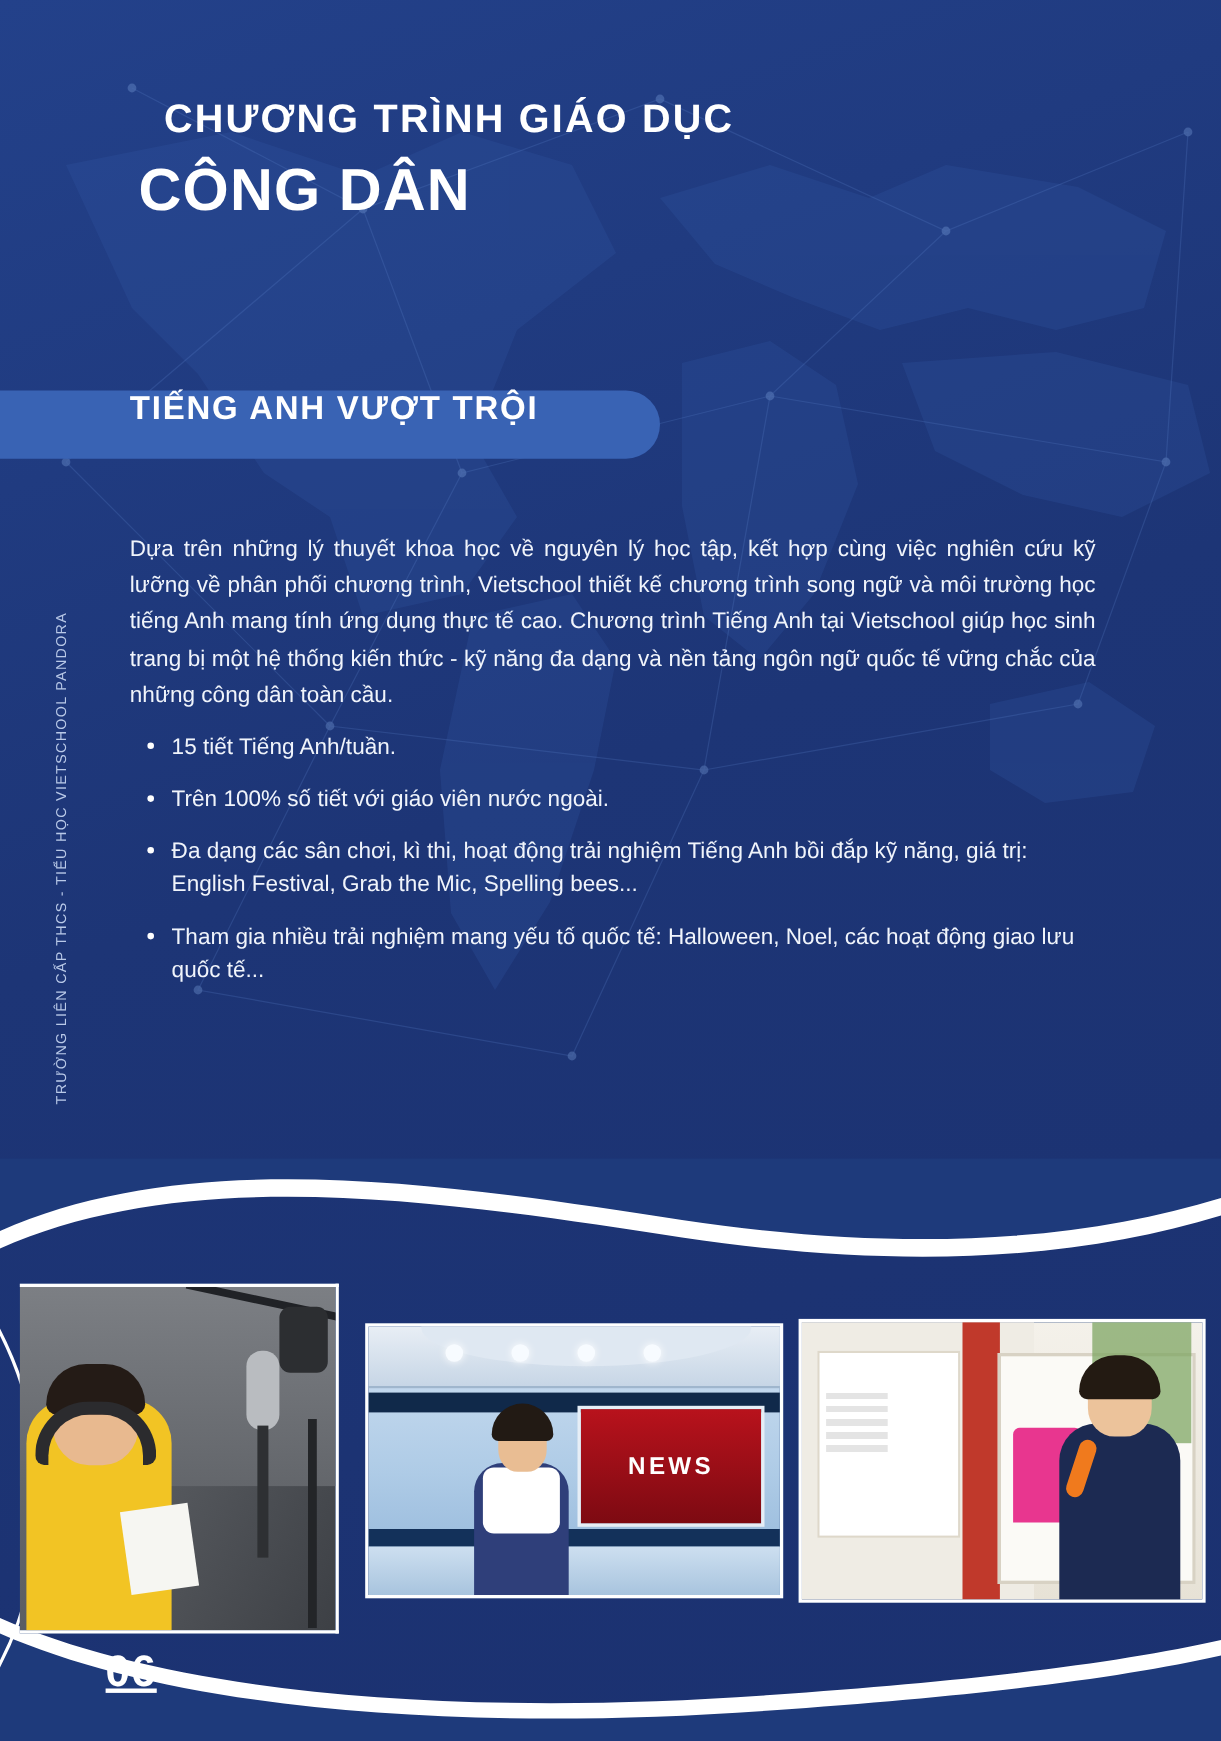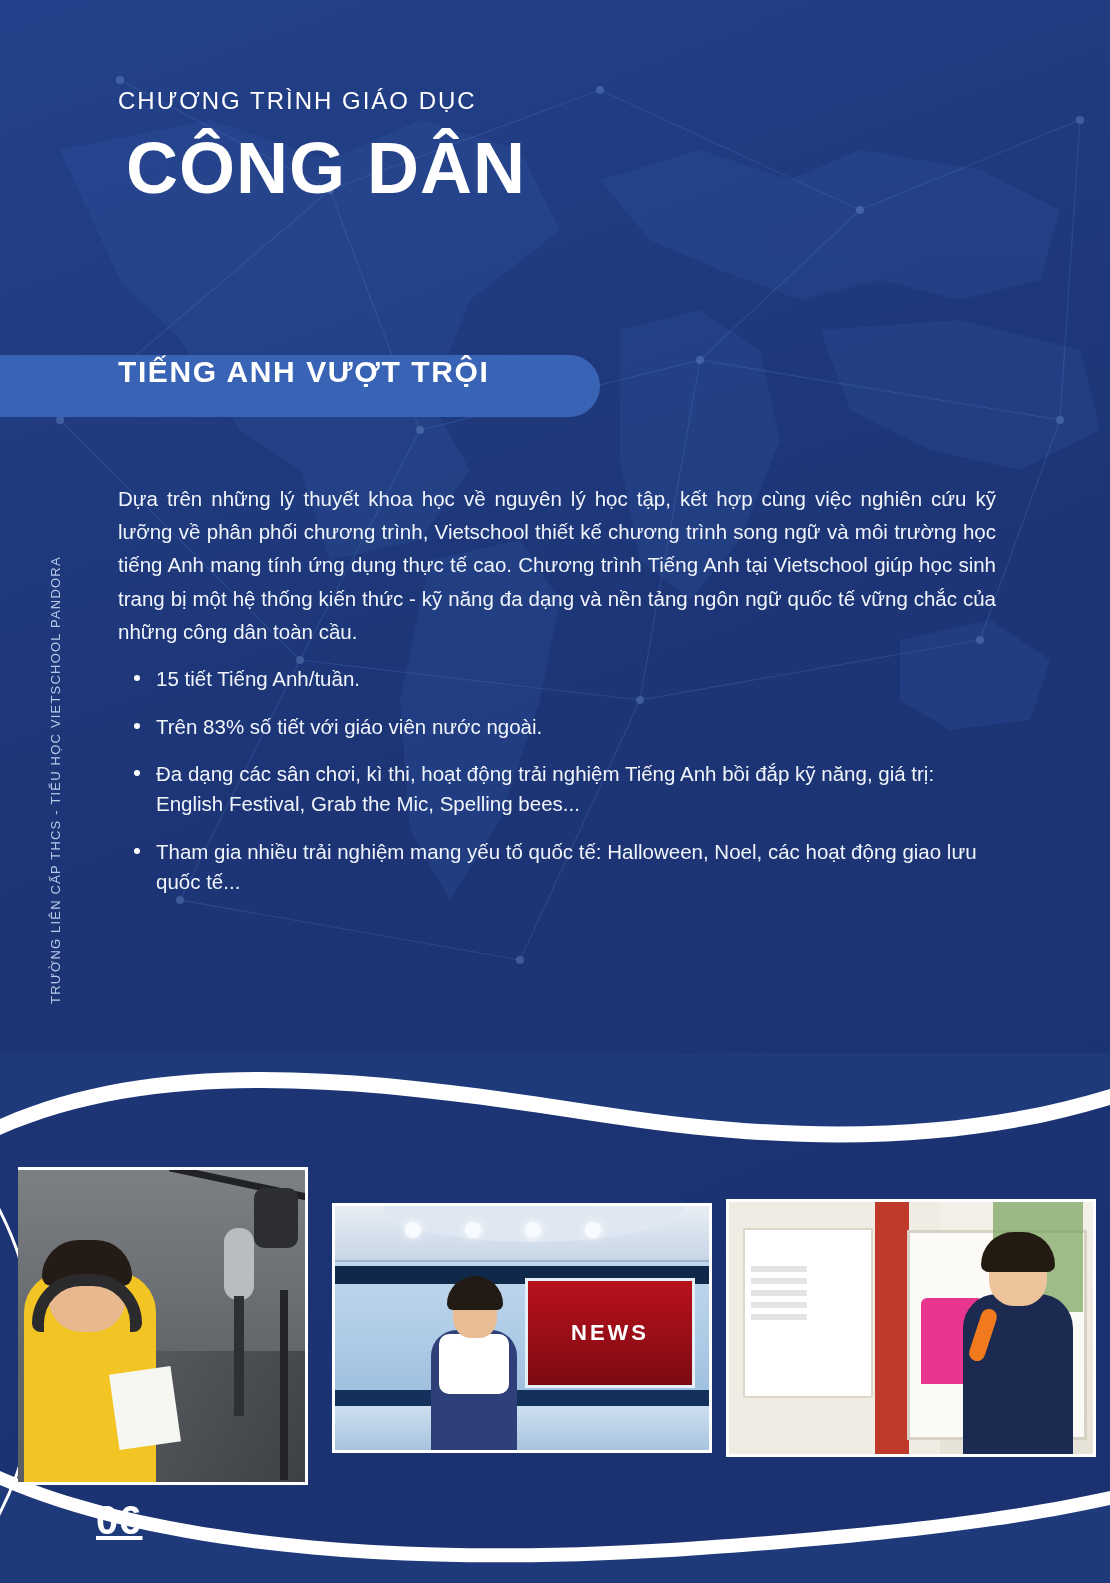--- a/index.html
+++ b/index.html
@@ -51,29 +51,30 @@
 
   
   .header {
     position: absolute;
     left: 118px;
     top: 88px;
     width: 880px;
   }
   .kicker {
     color: #ffffff;
-    font-size: 24px;
-    font-weight: 400;
+    font-size: 36px;
+    font-weight: 700;
     letter-spacing: 2px;
     line-height: 1.1;
     margin-bottom: 8px;
+    margin-left: 31px;
   }
   .title-big {
     color: #ffffff;
-    font-size: 72px;
+    font-size: 54px;
     font-weight: 800;
     letter-spacing: 1px;
     line-height: 1.02;
     margin: 18px 0 0 8px;
   }
   .title-big .line2 { display: block; }
 
   .ribbon {
     position: absolute;
     left: 0;
@@ -273,21 +274,21 @@
   </div>
 
   <div class="ribbon">
     <span>TIẾNG ANH VƯỢT TRỘI</span>
   </div>
 
   <div class="body-wrap">
     <p class="intro">Dựa trên những lý thuyết khoa học về nguyên lý học tập, kết hợp cùng việc nghiên cứu kỹ lưỡng về phân phối chương trình, Vietschool thiết kế chương trình song ngữ và môi trường học tiếng Anh mang tính ứng dụng thực tế cao. Chương trình Tiếng Anh tại Vietschool giúp học sinh trang bị một hệ thống kiến thức - kỹ năng đa dạng và nền tảng ngôn ngữ quốc tế vững chắc của những công dân toàn cầu.</p>
     <ul class="bullets">
       <li>15 tiết Tiếng Anh/tuần.</li>
-      <li>Trên 83% số tiết với giáo viên nước ngoài.</li>
+      <li>Trên 100% số tiết với giáo viên nước ngoài.</li>
       <li>Đa dạng các sân chơi, kì thi, hoạt động trải nghiệm Tiếng Anh bồi đắp kỹ năng, giá trị: English Festival, Grab the Mic, Spelling bees...</li>
       <li>Tham gia nhiều trải nghiệm mang yếu tố quốc tế: Halloween, Noel, các hoạt động giao lưu quốc tế...</li>
     </ul>
   </div>
 
   <div class="bottom-area">
     <svg class="wave-svg" width="1110" height="530" viewBox="0 0 1110 530">
       <path d="M0 70 C 180 -10, 420 30, 620 60 C 820 90, 980 80, 1110 40 L1110 0 L0 0 Z" fill="#1e3a7b"></path>
       <path d="M0 82 C 180 2, 420 42, 620 72 C 820 102, 980 92, 1110 52 L1110 36 C 980 76, 820 86, 620 56 C 420 26, 180 -14, 0 66 Z" fill="#ffffff"></path>
       <path d="M0 430 C 160 500, 420 520, 700 500 C 900 486, 1020 470, 1110 450 L1110 530 L0 530 Z" fill="#1e3a7b"></path>

